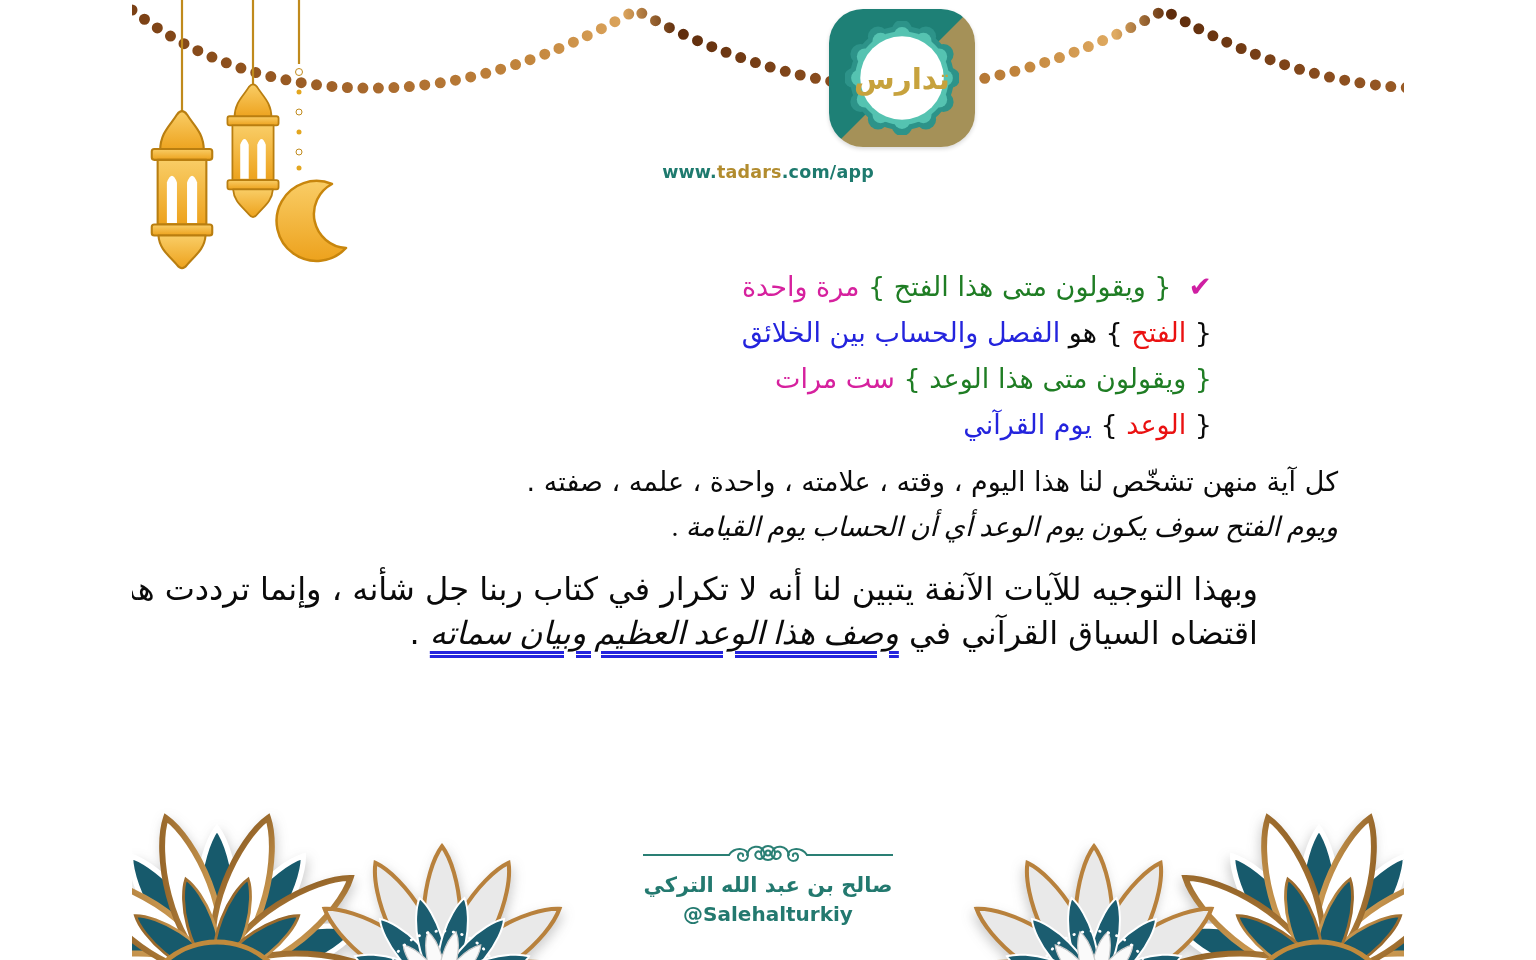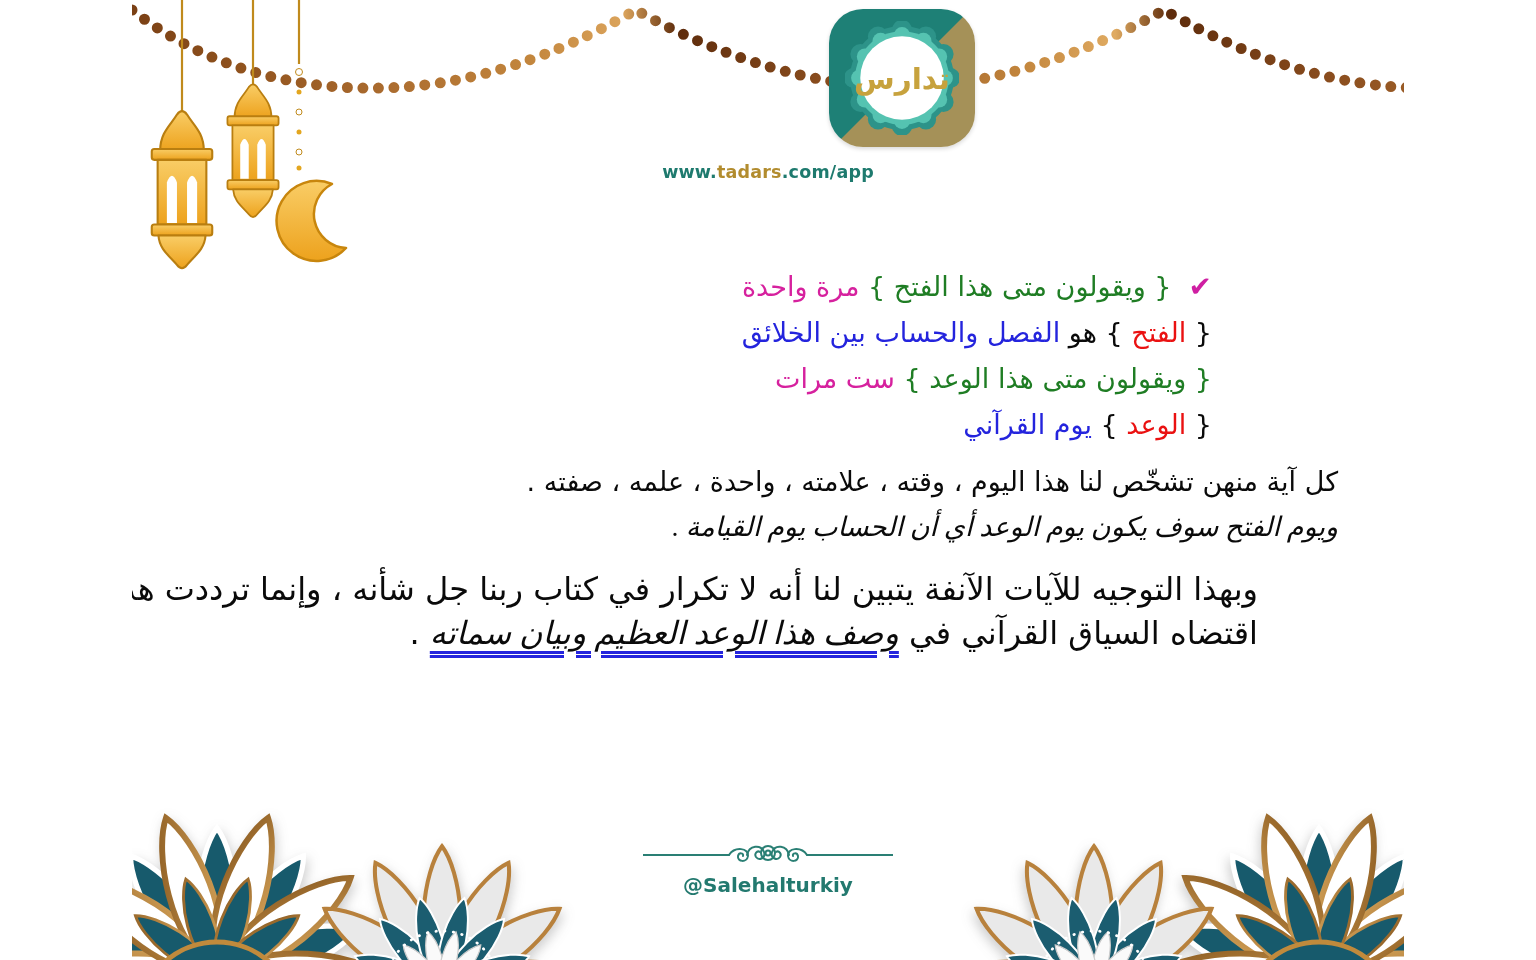--- a/index.html
+++ b/index.html
@@ -205,20 +205,21 @@
         <line x1="0" y1="12" x2="86" y2="12"></line>
         <line x1="164" y1="12" x2="250" y2="12"></line>
         <path d="M86,12 c6,-9 20,-7 19,1 c-1,7 -11,6 -10,0 c1,-4 6,-3 5,0"></path>
         <path d="M164,12 c-6,-9 -20,-7 -19,1 c1,7 11,6 10,0 c-1,-4 -6,-3 -5,0"></path>
         <path d="M104,12 c2,-10 14,-11 17,-3 c2,6 -5,9 -8,5 c-2,-3 1,-7 4,-5"></path>
         <path d="M146,12 c-2,-10 -14,-11 -17,-3 c-2,6 5,9 8,5 c2,-3 -1,-7 -4,-5"></path>
         <circle cx="125" cy="10" r="7"></circle>
           <circle cx="125" cy="10" r="2.5"></circle>
       </g>
     </svg>
+    <div class="footer-line">صالح بن عبد الله التركي</div>
     <div class="footer-handle">@Salehalturkiy</div>
   </div>
 
   <svg class="corner corner-left" width="560" height="220" viewBox="0 0 560 220">
     <defs>
       <linearGradient id="goldp" x1="0" y1="0" x2="1" y2="1">
         <stop offset="0" stop-color="#8a5a20"></stop>
           <stop offset="1" stop-color="#d9a75c"></stop>
       </linearGradient>
       <path id="petal" d="M0,0 C-30,-42 -18,-116 0,-140 C18,-116 30,-42 0,0 Z"></path>

